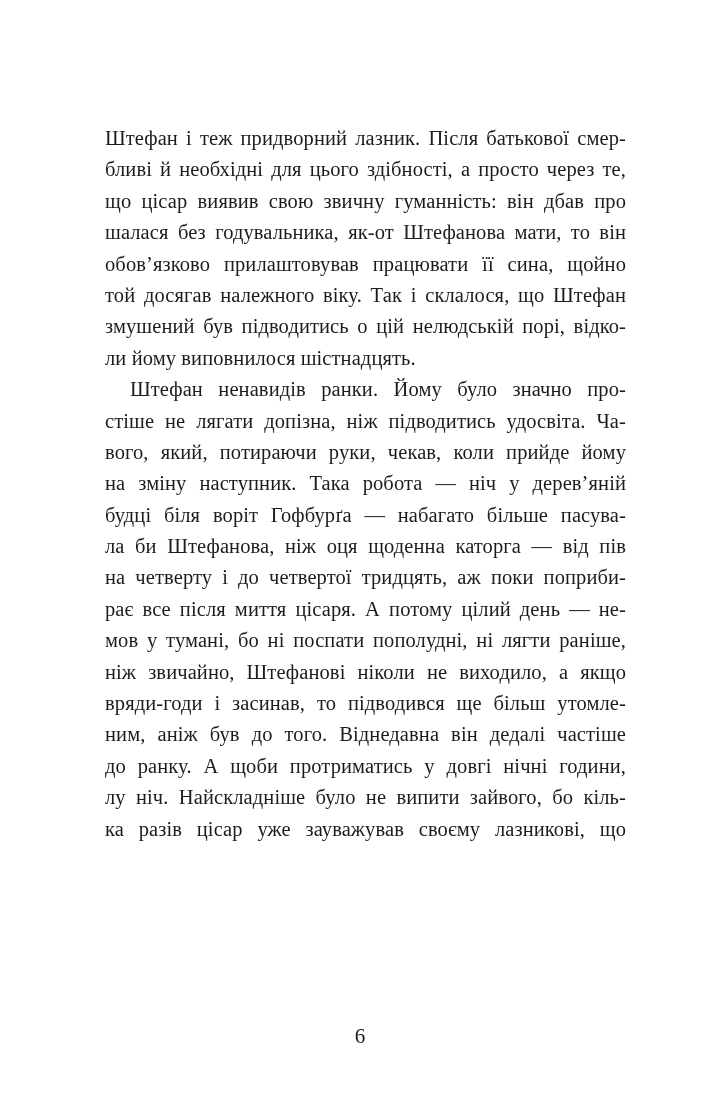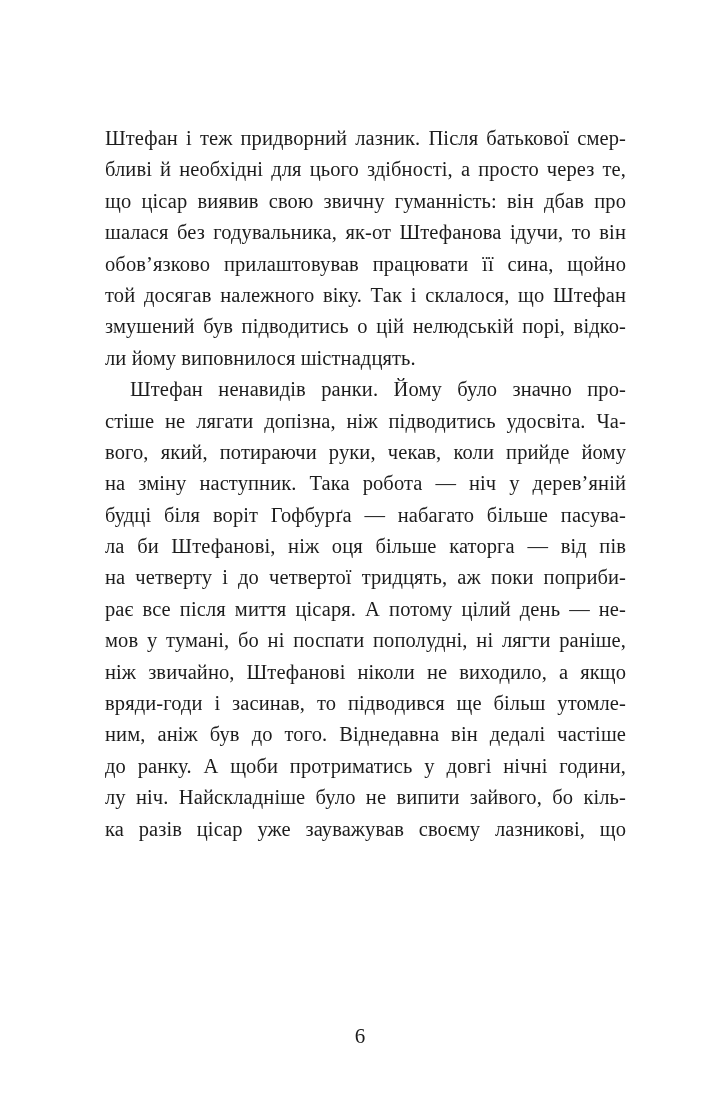--- a/index.html
+++ b/index.html
@@ -58,31 +58,31 @@
   }
 </style>
 </head>
 <body>
 
 <div class="page">
   <div class="text-block">
       <div class="line">Штефан і теж придворний лазник. Після батькової смер-</div>
       <div class="line">бливі й необхідні для цього здібності, а просто через те,</div>
       <div class="line">що цісар виявив свою звичну гуманність: він дбав про</div>
-      <div class="line">шалася без годувальника, як-от Штефанова ідучи, то він</div>
+      <div class="line">шалася без годувальника, як-от Штефанова мати, то він</div>
       <div class="line">обов’язково прилаштовував працювати її сина, щойно</div>
       <div class="line">той досягав належного віку. Так і склалося, що Штефан</div>
       <div class="line">змушений був підводитись о цій нелюдській порі, відко-</div>
       <div class="line align-left">ли йому виповнилося шістнадцять.</div>
       <div class="line indent">Штефан ненавидів ранки. Йому було значно про-</div>
       <div class="line">стіше не лягати допізна, ніж підводитись удосвіта. Ча-</div>
       <div class="line">вого, який, потираючи руки, чекав, коли прийде йому</div>
       <div class="line">на зміну наступник. Така робота — ніч у дерев’яній</div>
       <div class="line">будці біля воріт Гофбурґа — набагато більше пасува-</div>
-      <div class="line">ла би Штефанові, ніж оця більше каторга — від пів</div>
+      <div class="line">ла би Штефанова, ніж оця щоденна каторга — від пів</div>
       <div class="line">на четверту і до четвертої тридцять, аж поки поприби-</div>
       <div class="line">рає все після миття цісаря. А потому цілий день — не-</div>
       <div class="line">мов у тумані, бо ні поспати пополудні, ні лягти раніше,</div>
       <div class="line">ніж звичайно, Штефанові ніколи не виходило, а якщо</div>
       <div class="line">вряди-годи і засинав, то підводився ще більш утомле-</div>
       <div class="line">ним, аніж був до того. Віднедавна він дедалі частіше</div>
       <div class="line">до ранку. А щоби протриматись у довгі нічні години,</div>
       <div class="line">лу ніч. Найскладніше було не випити зайвого, бо кіль-</div>
       <div class="line">ка разів цісар уже зауважував своєму лазникові, що</div>
     </div>

